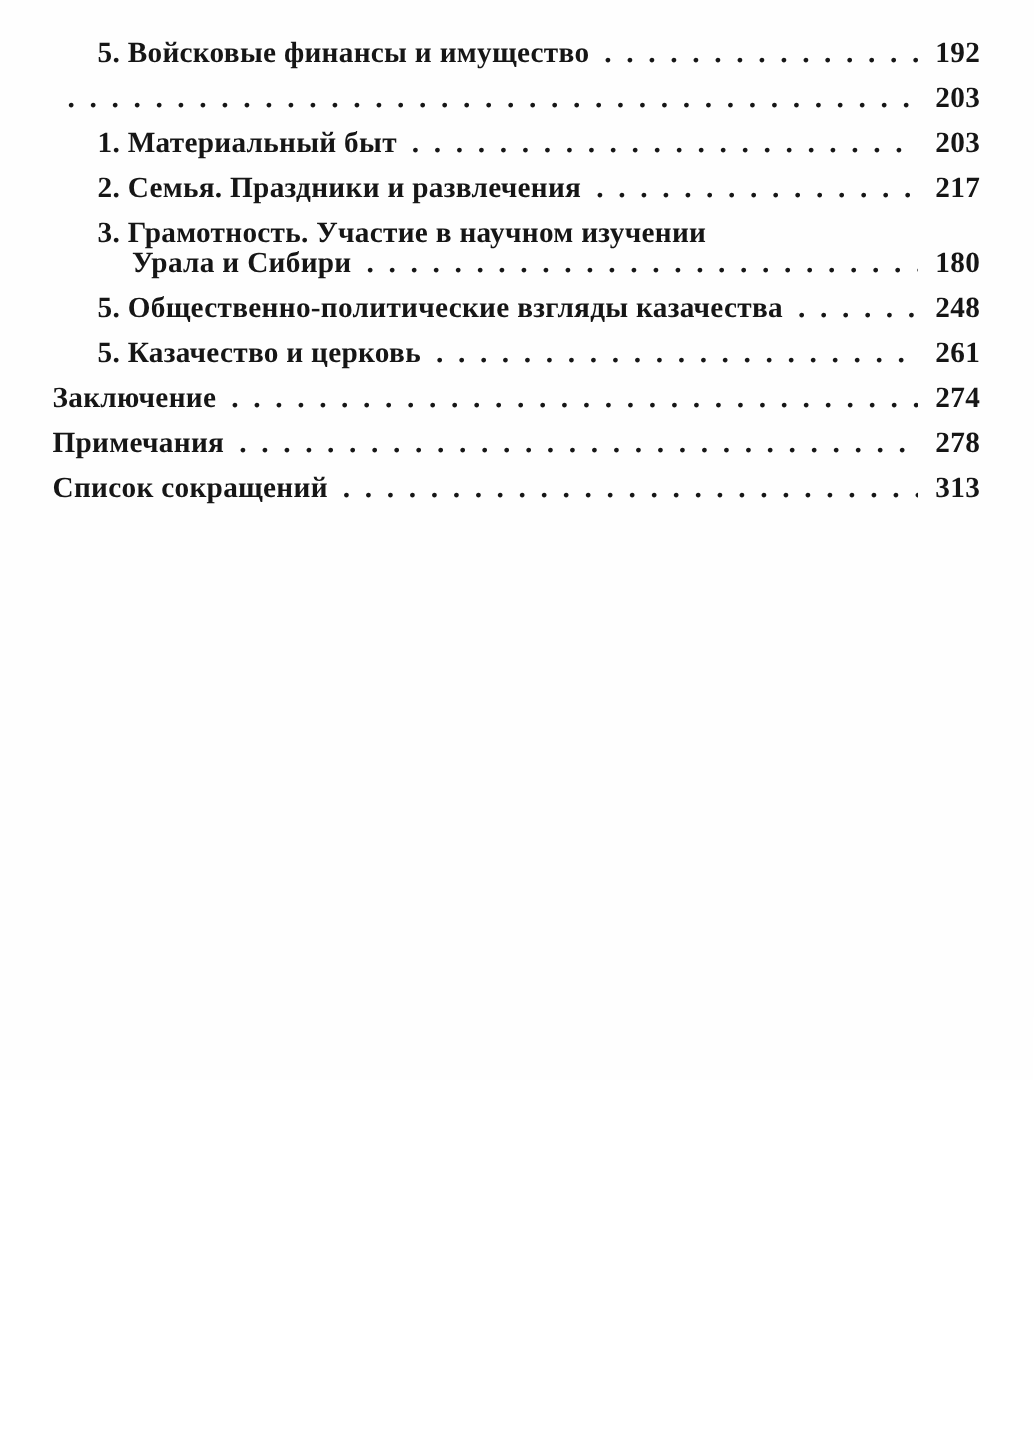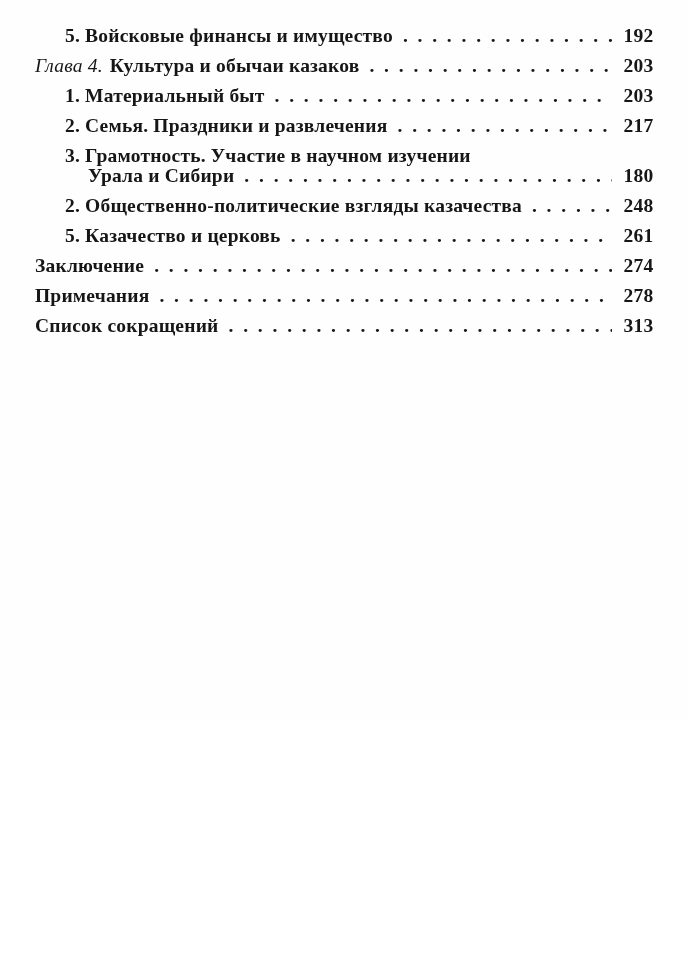--- a/index.html
+++ b/index.html
@@ -61,21 +61,20 @@
 
 <div class="page">
 
   <div class="toc-row sub">
     <span class="entry-label">5. Войсковые финансы и имущество</span>
     <span class="dot-leader"></span>
     <span class="page-number">192</span>
   </div>
 
   <div class="toc-row chapter">
-    <span class="entry-label"><span class="italic-prefix">Глава 4.</span><span>Культура и обычаи казаков</span></span>
     <span class="dot-leader"></span>
     <span class="page-number">203</span>
   </div>
 
   <div class="toc-row sub">
     <span class="entry-label">1. Материальный быт</span>
     <span class="dot-leader"></span>
     <span class="page-number">203</span>
   </div>
 
@@ -88,21 +87,21 @@
   <div class="toc-row sub tight">
     <span class="entry-label">3. Грамотность. Участие в научном изучении</span>
   </div>
   <div class="toc-row wrap">
     <span class="entry-label">Урала и Сибири</span>
     <span class="dot-leader"></span>
     <span class="page-number">180</span>
   </div>
 
   <div class="toc-row sub">
-    <span class="entry-label">2. Общественно-политические взгляды казачества</span>
+    <span class="entry-label">5. Общественно-политические взгляды казачества</span>
     <span class="dot-leader"></span>
     <span class="page-number">248</span>
   </div>
 
   <div class="toc-row sub">
     <span class="entry-label">5. Казачество и церковь</span>
     <span class="dot-leader"></span>
     <span class="page-number">261</span>
   </div>
 

